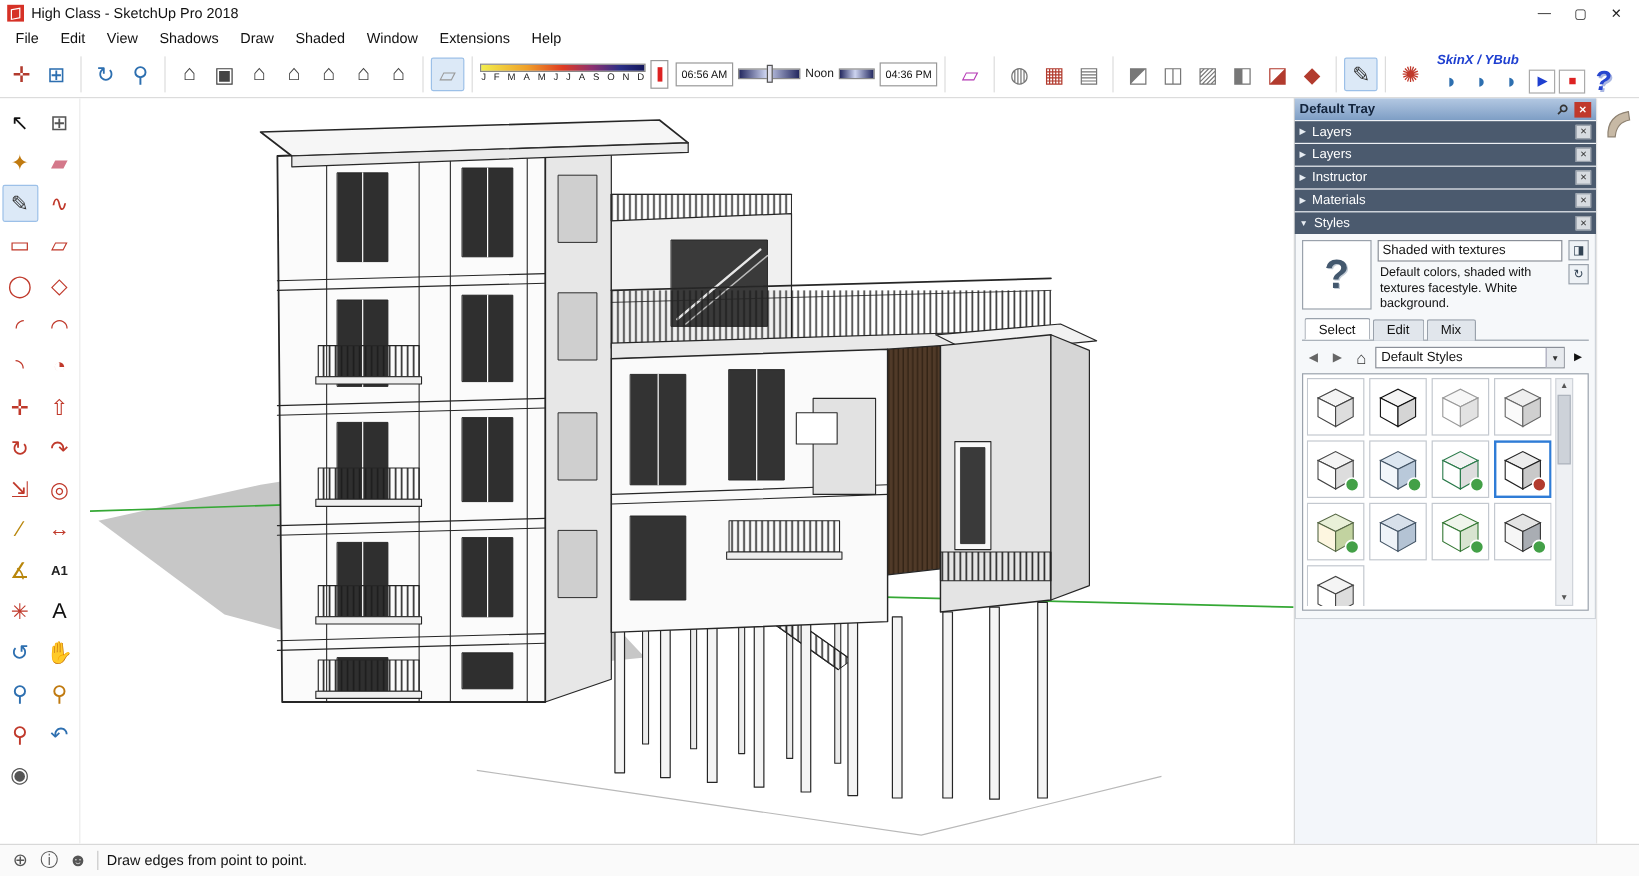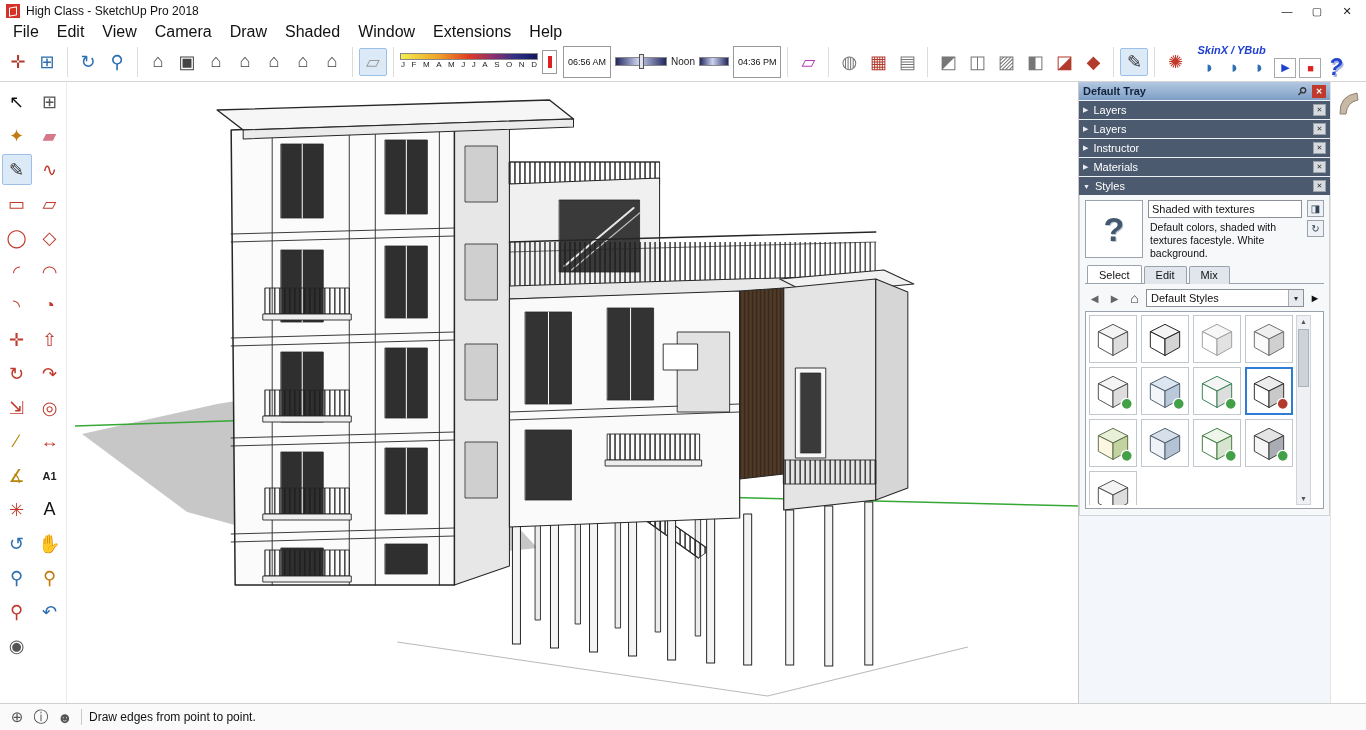--- a/index.html
+++ b/index.html
@@ -7,35 +7,35 @@
   font-family:"Liberation Sans",sans-serif;font-size:12px}
 
 .titlebar{height:22px;display:flex;align-items:center;padding:0 4px;background:#fff}
 .logo{width:14px;height:14px;background:#d63126;margin:0 6px 0 2px;position:relative;flex:none}
 .logo::after{content:"";position:absolute;inset:3px 3px 2px 3px;border:1.5px solid #fff;transform:skewY(-10deg)}
 .title-text{font-size:12px;white-space:nowrap}
 .win-controls{margin-left:auto;display:flex}
 .win-btn{width:30px;height:20px;display:flex;align-items:center;justify-content:center;font-size:11px;color:#222}
 
 .menubar{height:20px;display:flex;align-items:center;background:#fff;padding-left:4px}
-.menu-item{padding:2px 9px;font-size:16px;cursor:default}
+.menu-item{padding:2px 9px;font-size:12px;cursor:default}
 
 .toolbar{height:40px;display:flex;align-items:center;background:#fff;border-bottom:1px solid #d4d4d4;padding:0 4px;gap:2px;overflow:hidden}
 .tb-group{display:flex;align-items:center;gap:1px}
 .tb-icon{width:28px;height:28px;display:flex;align-items:center;justify-content:center;font-size:18px;border:1px solid transparent;border-radius:2px;flex:none}
 .tb-icon.pressed{background:#dce9f7;border-color:#9cc0e8}
 .tb-sep{width:1px;height:30px;background:#dcdcdc;margin:0 4px;flex:none}
 .monthswrap{display:flex;align-items:center;gap:4px;flex:none}
 .months{width:138px;display:flex;flex-direction:column;gap:1px}
 .months-grad{height:7px;border:1px solid #888;background:linear-gradient(90deg,#f2ee4c,#f0a028 28%,#df3b22 50%,#8c3070 68%,#2b2f86 85%,#14175c)}
 .months-letters{display:flex;justify-content:space-between;font-size:8px;color:#222;padding:0 1px;line-height:1.1}
 .date-box{width:15px;height:24px;border:1px solid #999;background:#fff;display:flex;align-items:center;justify-content:center}
 .date-bar{width:4px;height:12px;background:#d22}
 .timewrap{display:flex;align-items:center;gap:4px;flex:none;margin-left:4px}
-.time-box{border:1px solid #999;background:#fff;font-size:9px;padding:0 4px;height:32px;display:flex;align-items:center;white-space:nowrap}
+.time-box{border:1px solid #999;background:#fff;font-size:9px;padding:0 4px;height:20px;display:flex;align-items:center;white-space:nowrap}
 .time-track{width:52px;height:9px;background:linear-gradient(90deg,#23285f,#cdd4f0 45%,#23285f);border:1px solid #888;position:relative}
 .time-track.short{width:30px}
 .time-thumb{position:absolute;left:45%;top:-4px;width:5px;height:15px;background:#e3e3ee;border:1px solid #555}
 .noon{font-size:10px;color:#222}
 .plugin{display:flex;flex-direction:column;align-items:flex-start;margin-left:6px;flex:none}
 .plugin-label{font-size:11px;font-weight:bold;font-style:italic;color:#1e3fd0;line-height:1.1}
 .plugin-row{display:flex;align-items:center;gap:3px}
 .plugin .tb-icon{width:24px;height:22px;font-size:17px}
 .pbox{width:22px;height:20px;border:1px solid #aaa;background:#fff;display:flex;align-items:center;justify-content:center;font-size:11px}
 .pbox.play{color:#1e3fd0}.pbox.stop{color:#d22}
@@ -103,21 +103,21 @@
     <div class="win-btn">—</div>
     <div class="win-btn">▢</div>
     <div class="win-btn">✕</div>
   </div>
 </div>
 
 <div class="menubar">
     <div class="menu-item">File</div>
     <div class="menu-item">Edit</div>
     <div class="menu-item">View</div>
-    <div class="menu-item">Camera</div>
+    <div class="menu-item">Shadows</div>
     <div class="menu-item">Draw</div>
     <div class="menu-item">Shaded</div>
     <div class="menu-item">Window</div>
     <div class="menu-item">Extensions</div>
     <div class="menu-item">Help</div>
   </div>
 
 <div class="toolbar">
   <div class="tb-group">
       <div class="tb-icon" style="color: rgb(178, 59, 46);">✛</div>

